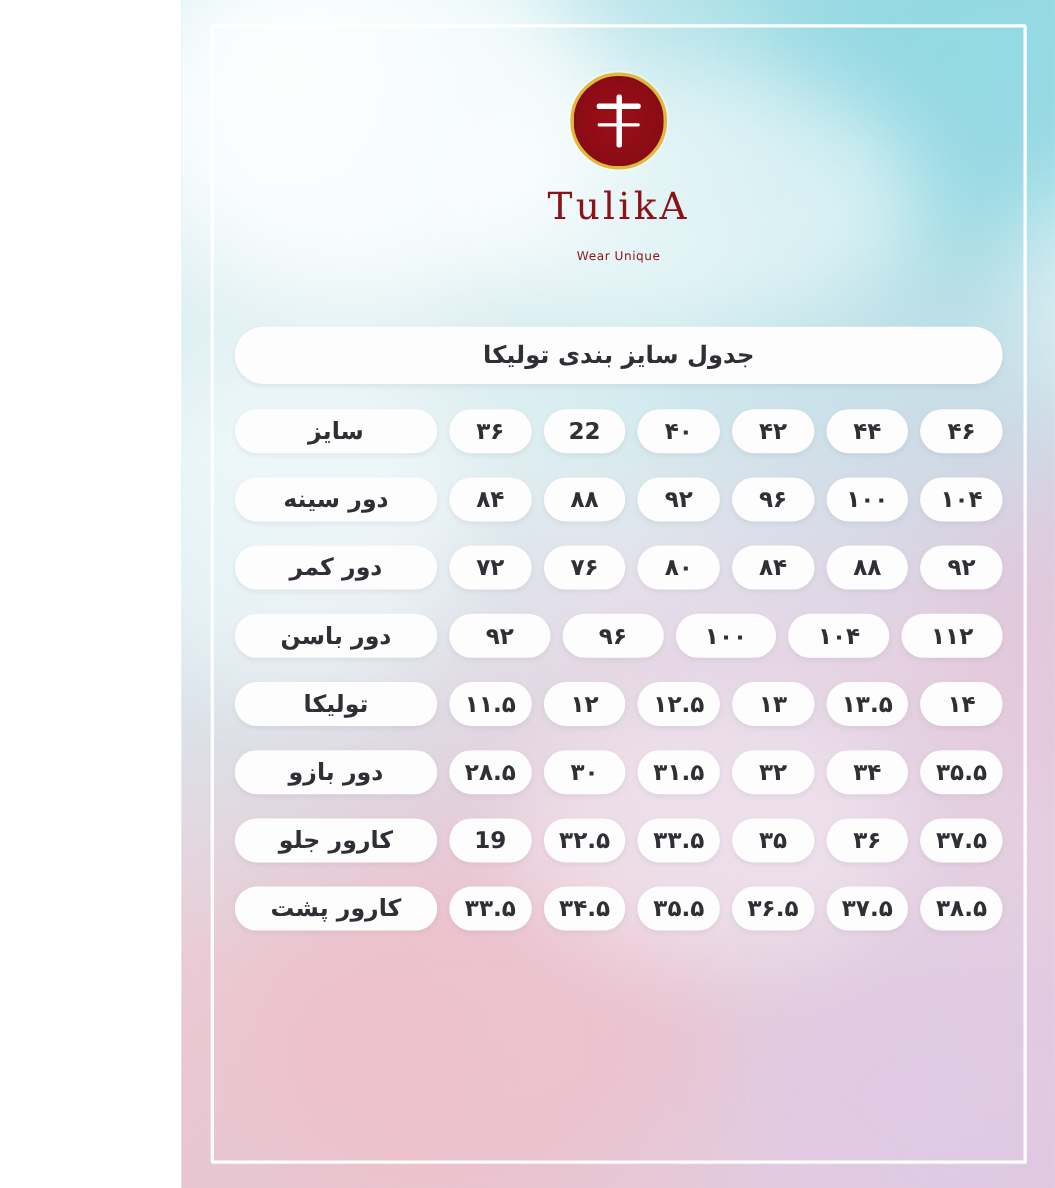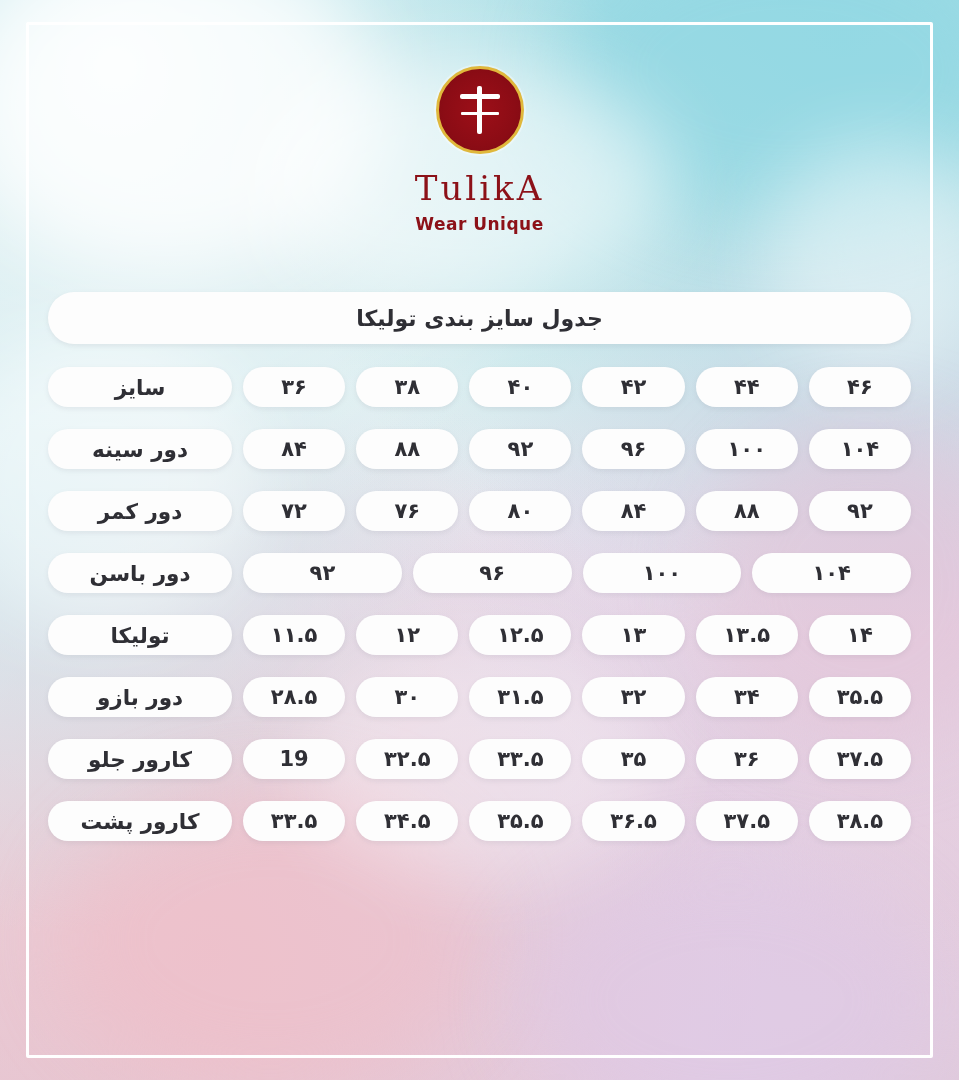--- a/index.html
+++ b/index.html
@@ -8,21 +8,21 @@
   }
   body {
     width: 959px;
     height: 1080px;
     font-family: "DejaVu Sans", "Liberation Sans", sans-serif;
     overflow: hidden;
   }
 
   .page {
     position: relative;
-    width: 959px;
+    width: 794px;
     height: 1080px;
     background:
       radial-gradient(circle at 12% 6%, rgba(255,255,255,0.85) 0%, rgba(255,255,255,0) 38%),
       radial-gradient(circle at 88% 4%, rgba(150,220,230,0.75) 0%, rgba(150,220,230,0) 45%),
       radial-gradient(circle at 4% 46%, rgba(200,232,238,0.8) 0%, rgba(200,232,238,0) 40%),
       radial-gradient(circle at 96% 52%, rgba(226,198,220,0.8) 0%, rgba(226,198,220,0) 42%),
       radial-gradient(circle at 22% 88%, rgba(236,196,206,0.9) 0%, rgba(236,196,206,0) 46%),
       radial-gradient(circle at 72% 96%, rgba(226,208,232,0.85) 0%, rgba(226,208,232,0) 48%),
       radial-gradient(circle at 50% 72%, rgba(206,206,232,0.55) 0%, rgba(206,206,232,0) 40%),
       linear-gradient(175deg, #a9dde4 0%, #bfe2e6 18%, #dfeef0 36%, #eee7ee 55%, #e9d9e2 72%, #e6cdd8 86%, #dfc6d4 100%);
@@ -109,24 +109,24 @@
     font-family: "DejaVu Serif", "Liberation Serif", serif;
     font-size: 31px;
     letter-spacing: 3px;
     color: #8c1118;
     font-weight: 400;
   }
   .logo-word .cap {
     font-size: 34px;
   }
   .logo-tag {
-    margin-top: 6px;
+    margin-top: 18px;
     font-family: "DejaVu Sans", "Liberation Sans", sans-serif;
-    font-size: 17px;
-    font-weight: bold;
+    font-size: 11px;
+    font-weight: normal;
     letter-spacing: 0.5px;
     color: #8c1118;
   }
 
   
   .title-pill {
     margin: 58px auto 0 auto;
     height: 52px;
     border-radius: 26px;
     background: #fdfdfd;
@@ -200,21 +200,21 @@
 
     <div class="title-pill">جدول سایز بندی تولیکا</div>
 
     <div class="table">
 
       <div class="row">
         <div class="cell value">۴۶</div>
         <div class="cell value">۴۴</div>
         <div class="cell value">۴۲</div>
         <div class="cell value">۴۰</div>
-        <div class="cell value">۳۸</div>
+        <div class="cell value">22</div>
         <div class="cell value">۳۶</div>
         <div class="cell header">سایز</div>
       </div>
 
       <div class="row">
         <div class="cell value">۱۰۴</div>
         <div class="cell value">۱۰۰</div>
         <div class="cell value">۹۶</div>
         <div class="cell value">۹۲</div>
         <div class="cell value">۸۸</div>
@@ -226,20 +226,21 @@
         <div class="cell value">۹۲</div>
         <div class="cell value">۸۸</div>
         <div class="cell value">۸۴</div>
         <div class="cell value">۸۰</div>
         <div class="cell value">۷۶</div>
         <div class="cell value">۷۲</div>
         <div class="cell header">دور کمر</div>
       </div>
 
       <div class="row">
+        <div class="cell value">۱۱۲</div>
         <div class="cell value">۱۰۴</div>
         <div class="cell value">۱۰۰</div>
         <div class="cell value">۹۶</div>
         <div class="cell value">۹۲</div>
         <div class="cell header">دور باسن</div>
       </div>
 
       <div class="row">
         <div class="cell value">۱۴</div>
         <div class="cell value">۱۳.۵</div>

